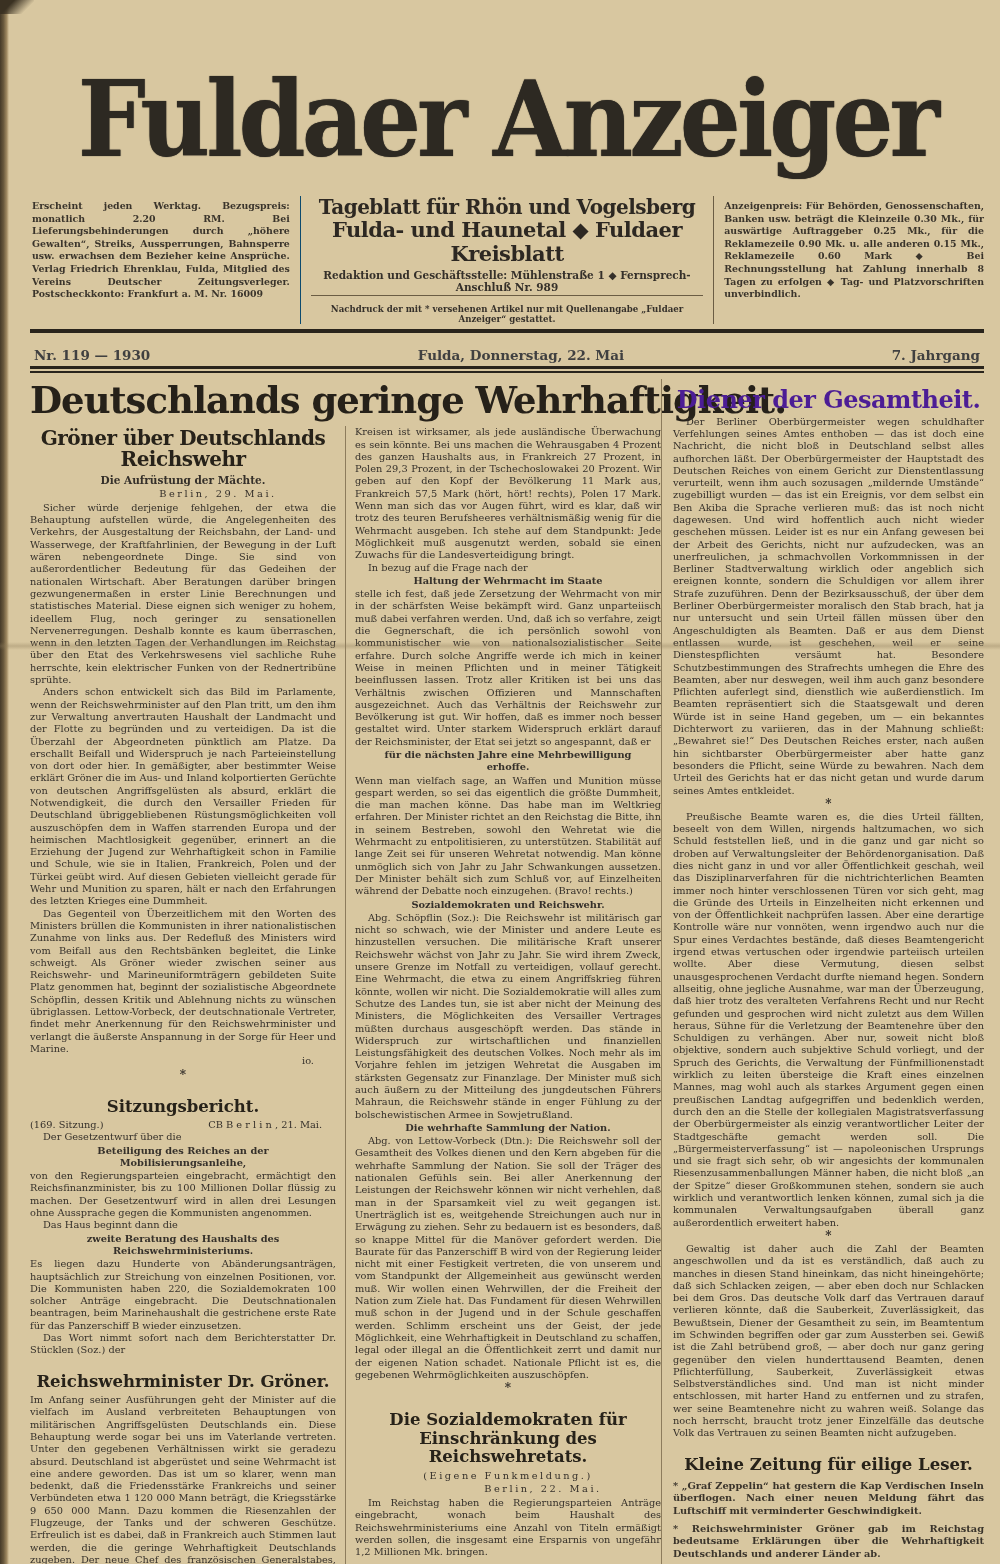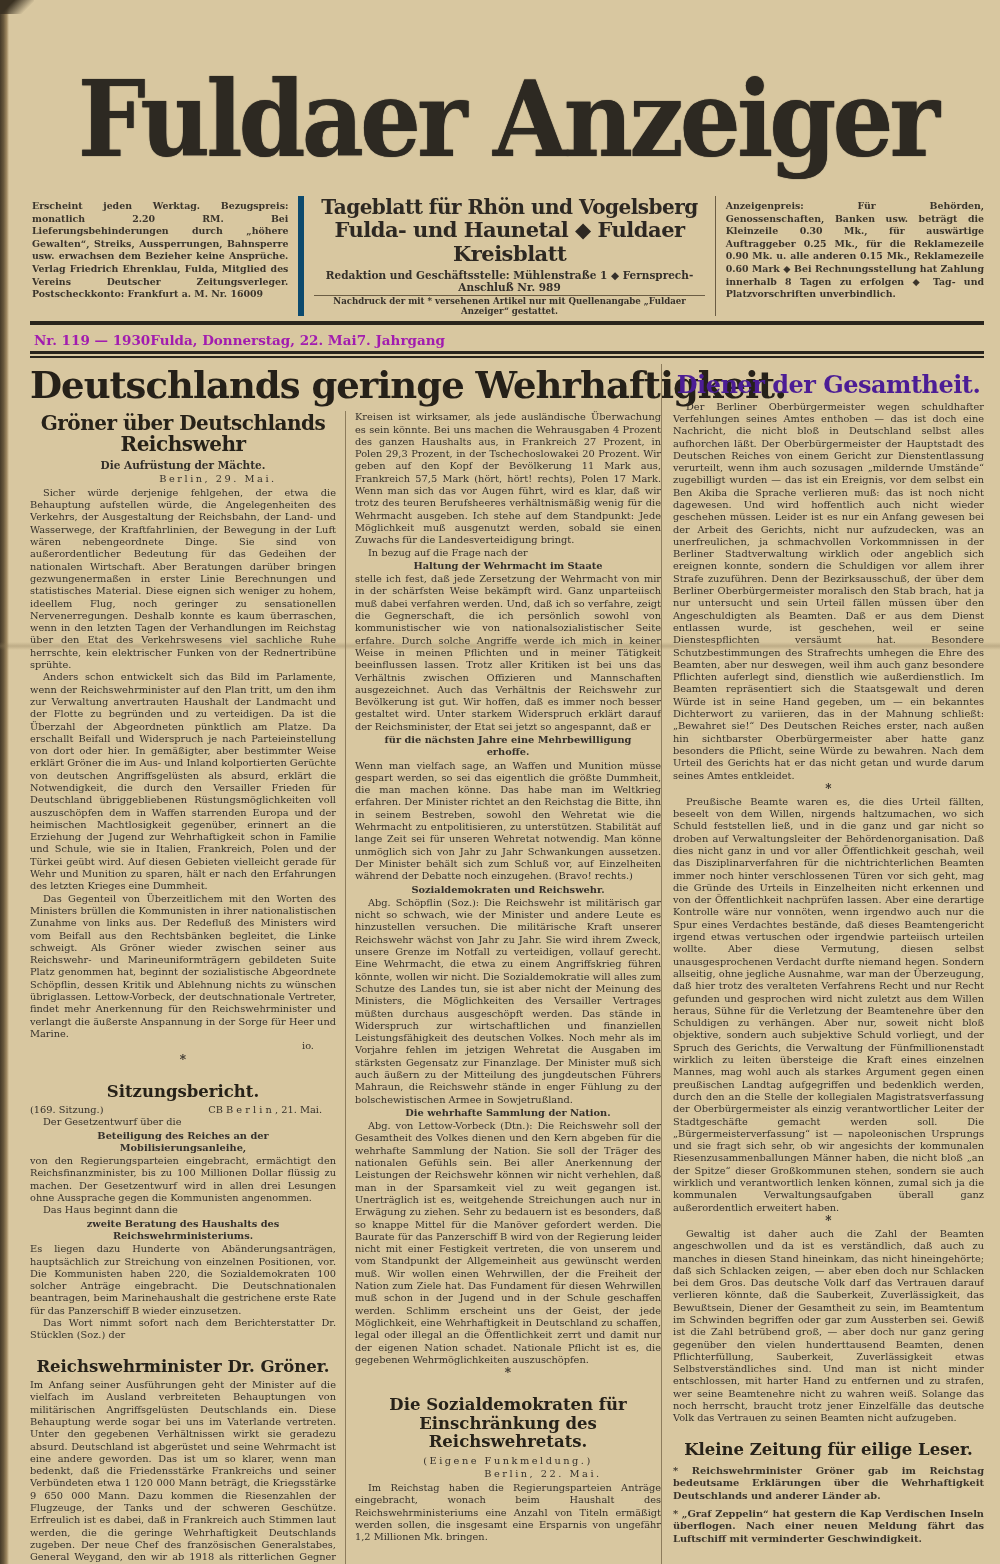--- a/index.html
+++ b/index.html
@@ -25,30 +25,30 @@
     margin-top:48px;height:142px;display:flex;align-items:center;justify-content:center;
     font-weight:bold;font-size:96px;letter-spacing:-4px;color:#2d2922;
     transform:scaleY(1.10);text-shadow:0 0 1px #2d2922;
     font-family:"DejaVu Serif",serif;white-space:nowrap;
   }
 
   
   .head-row{display:flex;margin-top:6px;align-items:stretch;}
   .head-box{font-size:9.4px;line-height:1.34;font-weight:bold;text-align:justify;color:#3a342b;}
   .head-left{width:268px;padding:4px 10px 4px 2px;}
-  .head-center{width:408px;padding:0 10px;text-align:center;border-left:6px solid #0c4a6e;border-right:1px solid #6b5d44;}
+  .head-center{width:408px;padding:0 10px;text-align:center;border-left:1px solid #0c4a6e;border-right:1px solid #6b5d44;}
   .head-right{width:270px;padding:4px 0 4px 10px;}
   .sub1{font-size:20px;font-weight:bold;line-height:1.12;letter-spacing:-0.5px;color:#2d2822;}
   .sub2{font-size:21px;font-weight:bold;line-height:1.12;letter-spacing:-0.5px;color:#2d2822;}
   .sub3{font-size:10.5px;font-weight:bold;margin-top:4px;}
-  .sub4{font-size:8.6px;font-weight:bold;margin-top:2px;border-top:1px solid #6b5d44;padding-top:0;}
+  .sub4{font-size:8.6px;font-weight:bold;margin-top:2px;border-top:1px solid #6b5d44;padding-top:8px;}
 
   
   .rule-thick{border-top:4px solid #29241c;margin-top:5px;}
-  .date-row{display:flex;justify-content:flex-start;align-items:center;padding:7px 4px 3px 4px;font-weight:bold;font-size:13.5px;color:#a21caf;}
+  .date-row{display:flex;justify-content:space-between;align-items:center;padding:14px 4px 3px 4px;font-weight:bold;font-size:13.5px;color:#404040;}
   .dbl{border-top:3px solid #29241c;}
   .dbl2{border-top:2px solid #29241c;margin-top:2px;}
 
   
   .content{display:grid;grid-template-columns:631px 1fr;height:1232px;overflow:hidden;margin-top:6px;}
   .left-span{width:631px;}
   .main-headline{
     font-size:37px;font-weight:bold;text-align:center;letter-spacing:-1px;
     color:#262119;line-height:1.05;padding:2px 0 6px 0;white-space:nowrap;
   }
@@ -153,20 +153,20 @@
         </div>
       </div>
       <div class="col3">
           <div class="blk blk-headline-xl">Diener der Gesamtheit.</div>
           <div class="blk blk-para">Der Berliner Oberbürgermeister wegen schuldhafter Verfehlungen seines Amtes enthoben — das ist doch eine Nachricht, die nicht bloß in Deutschland selbst alles aufhorchen läßt. Der Oberbürgermeister der Hauptstadt des Deutschen Reiches von einem Gericht zur Dienstentlassung verurteilt, wenn ihm auch sozusagen „mildernde Umstände“ zugebilligt wurden — das ist ein Ereignis, vor dem selbst ein Ben Akiba die Sprache verlieren muß: das ist noch nicht dagewesen. Und wird hoffentlich auch nicht wieder geschehen müssen. Leider ist es nur ein Anfang gewesen bei der Arbeit des Gerichts, nicht nur aufzudecken, was an unerfreulichen, ja schmachvollen Vorkommnissen in der Berliner Stadtverwaltung wirklich oder angeblich sich ereignen konnte, sondern die Schuldigen vor allem ihrer Strafe zuzuführen. Denn der Bezirksausschuß, der über dem Berliner Oberbürgermeister moralisch den Stab brach, hat ja nur untersucht und sein Urteil fällen müssen über den Angeschuldigten als Beamten. Daß er aus dem Dienst entlassen wurde, ist geschehen, weil er seine Dienstespflichten versäumt hat. Besondere Schutzbestimmungen des Strafrechts umhegen die Ehre des Beamten, aber nur deswegen, weil ihm auch ganz besondere Pflichten auferlegt sind, dienstlich wie außerdienstlich. Im Beamten repräsentiert sich die Staatsgewalt und deren Würde ist in seine Hand gegeben, um — ein bekanntes Dichterwort zu variieren, das in der Mahnung schließt: „Bewahret sie!“ Des Deutschen Reiches erster, nach außen hin sichtbarster Oberbürgermeister aber hatte ganz besonders die Pflicht, seine Würde zu bewahren. Nach dem Urteil des Gerichts hat er das nicht getan und wurde darum seines Amtes entkleidet.</div>
           <div class="blk blk-star">*</div>
           <div class="blk blk-para">Preußische Beamte waren es, die dies Urteil fällten, beseelt von dem Willen, nirgends haltzumachen, wo sich Schuld feststellen ließ, und in die ganz und gar nicht so droben auf Verwaltungsleiter der Behördenorganisation. Daß dies nicht ganz in und vor aller Öffentlichkeit geschah, weil das Disziplinarverfahren für die nichtrichterlichen Beamten immer noch hinter verschlossenen Türen vor sich geht, mag die Gründe des Urteils in Einzelheiten nicht erkennen und von der Öffentlichkeit nachprüfen lassen. Aber eine derartige Kontrolle wäre nur vonnöten, wenn irgendwo auch nur die Spur eines Verdachtes bestände, daß dieses Beamtengericht irgend etwas vertuschen oder irgendwie parteiisch urteilen wollte. Aber diese Vermutung, diesen selbst unausgesprochenen Verdacht durfte niemand hegen. Sondern allseitig, ohne jegliche Ausnahme, war man der Überzeugung, daß hier trotz des veralteten Verfahrens Recht und nur Recht gefunden und gesprochen wird nicht zuletzt aus dem Willen heraus, Sühne für die Verletzung der Beamtenehre über den Schuldigen zu verhängen. Aber nur, soweit nicht bloß objektive, sondern auch subjektive Schuld vorliegt, und der Spruch des Gerichts, die Verwaltung der Fünfmillionenstadt wirklich zu leiten übersteige die Kraft eines einzelnen Mannes, mag wohl auch als starkes Argument gegen einen preußischen Landtag aufgegriffen und bedenklich werden, durch den an die Stelle der kollegialen Magistratsverfassung der Oberbürgermeister als einzig verantwortlicher Leiter der Stadtgeschäfte gemacht werden soll. Die „Bürgermeisterverfassung“ ist — napoleonischen Ursprungs und sie fragt sich sehr, ob wir angesichts der kommunalen Riesenzusammenballungen Männer haben, die nicht bloß „an der Spitze“ dieser Großkommunen stehen, sondern sie auch wirklich und verantwortlich lenken können, zumal sich ja die kommunalen Verwaltungsaufgaben überall ganz außerordentlich erweitert haben.</div>
           <div class="blk blk-star">*</div>
           <div class="blk blk-para">Gewaltig ist daher auch die Zahl der Beamten angeschwollen und da ist es verständlich, daß auch zu manches in diesen Stand hineinkam, das nicht hineingehörte; daß sich Schlacken zeigen, — aber eben doch nur Schlacken bei dem Gros. Das deutsche Volk darf das Vertrauen darauf verlieren könnte, daß die Sauberkeit, Zuverlässigkeit, das Bewußtsein, Diener der Gesamtheit zu sein, im Beamtentum im Schwinden begriffen oder gar zum Aussterben sei. Gewiß ist die Zahl betrübend groß, — aber doch nur ganz gering gegenüber den vielen hunderttausend Beamten, denen Pflichterfüllung, Sauberkeit, Zuverlässigkeit etwas Selbstverständliches sind. Und man ist nicht minder entschlossen, mit harter Hand zu entfernen und zu strafen, wer seine Beamtenehre nicht zu wahren weiß. Solange das noch herrscht, braucht trotz jener Einzelfälle das deutsche Volk das Vertrauen zu seinen Beamten nicht aufzugeben.</div>
           <div class="blk blk-headline">Kleine Zeitung für eilige Leser.</div>
+          <div class="blk blk-item">* „Graf Zeppelin“ hat gestern die Kap Verdischen Inseln überflogen. Nach einer neuen Meldung fährt das Luftschiff mit verminderter Geschwindigkeit.</div>
           <div class="blk blk-item">* Reichswehrminister Gröner gab im Reichstag bedeutsame Erklärungen über die Wehrhaftigkeit Deutschlands und anderer Länder ab.</div>
-          <div class="blk blk-item">* „Graf Zeppelin“ hat gestern die Kap Verdischen Inseln überflogen. Nach einer neuen Meldung fährt das Luftschiff mit verminderter Geschwindigkeit.</div>
         </div>
     </div>
   </div>
 
   <div class="fold"></div>
 </div>
 
 </body></html>

